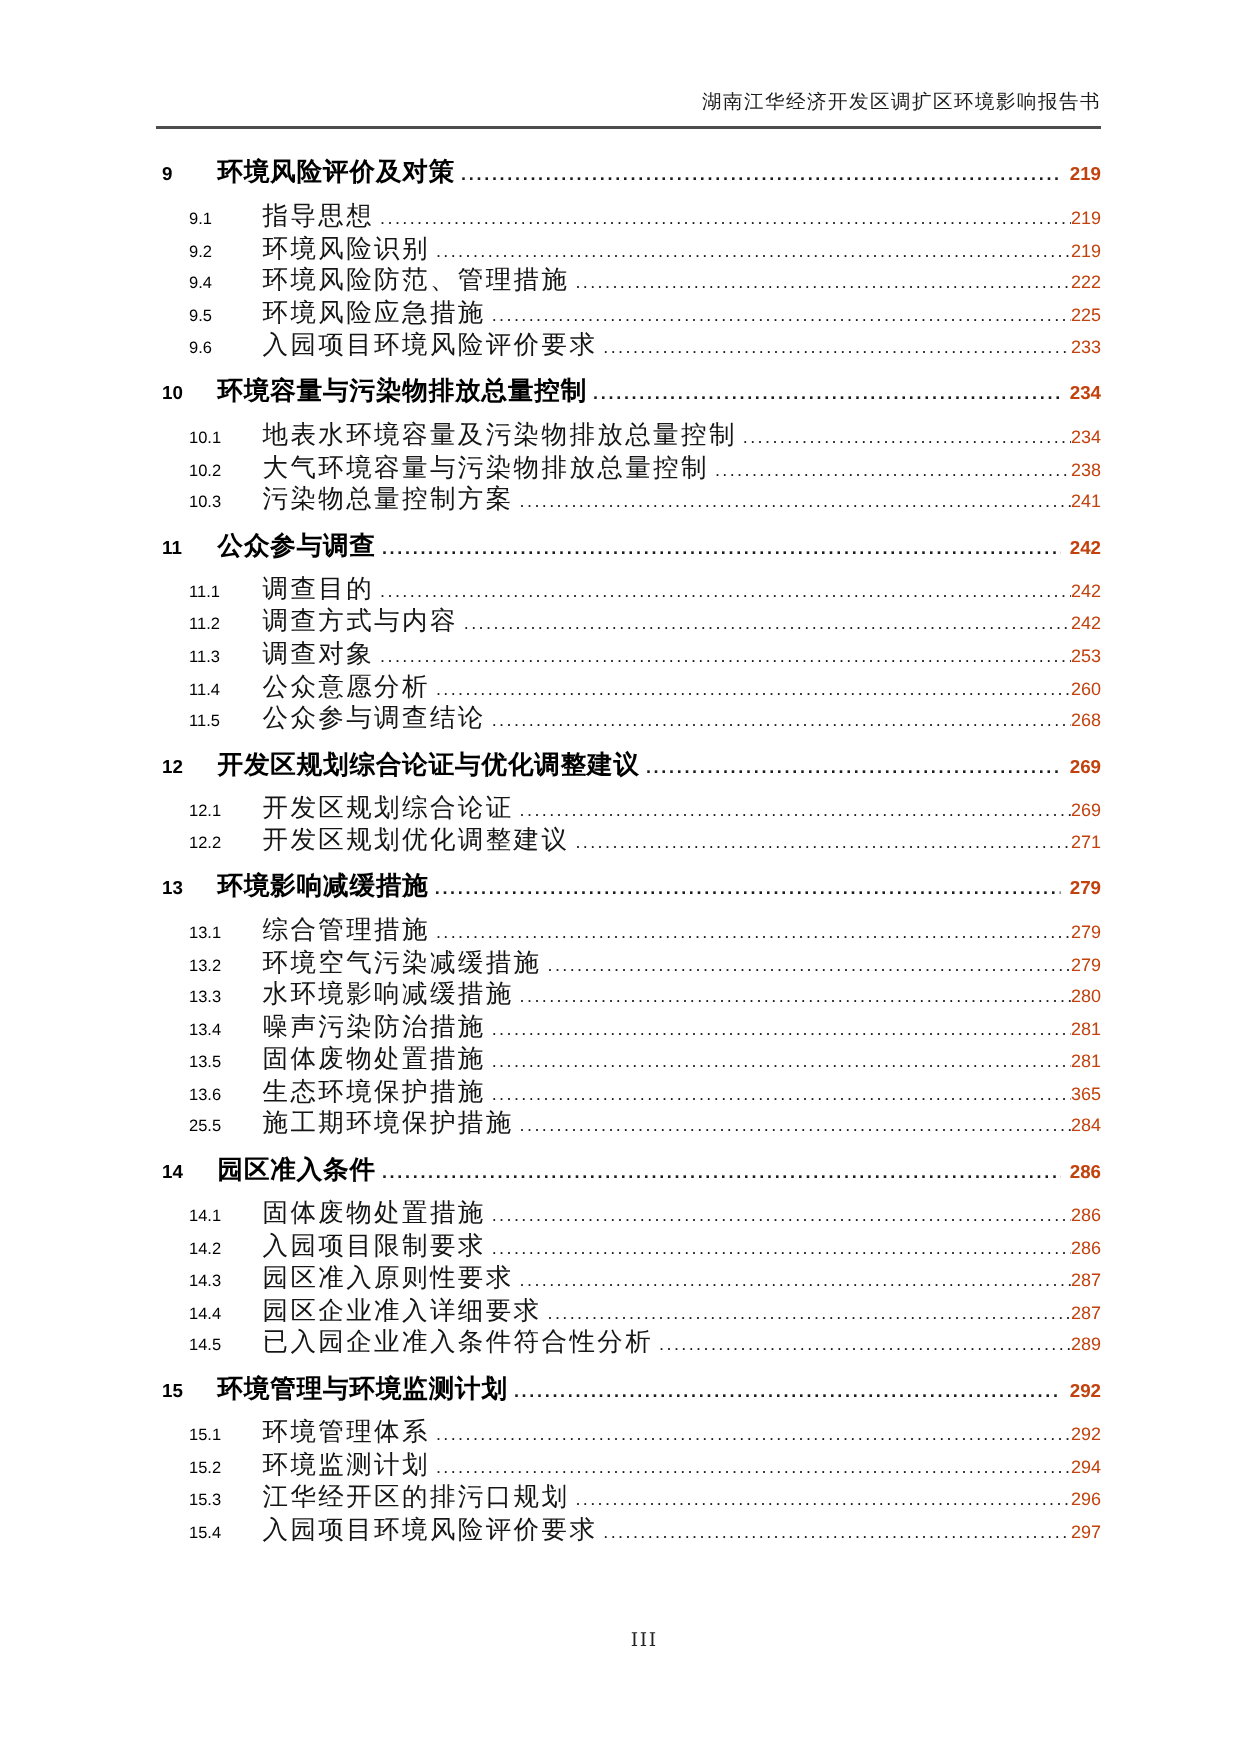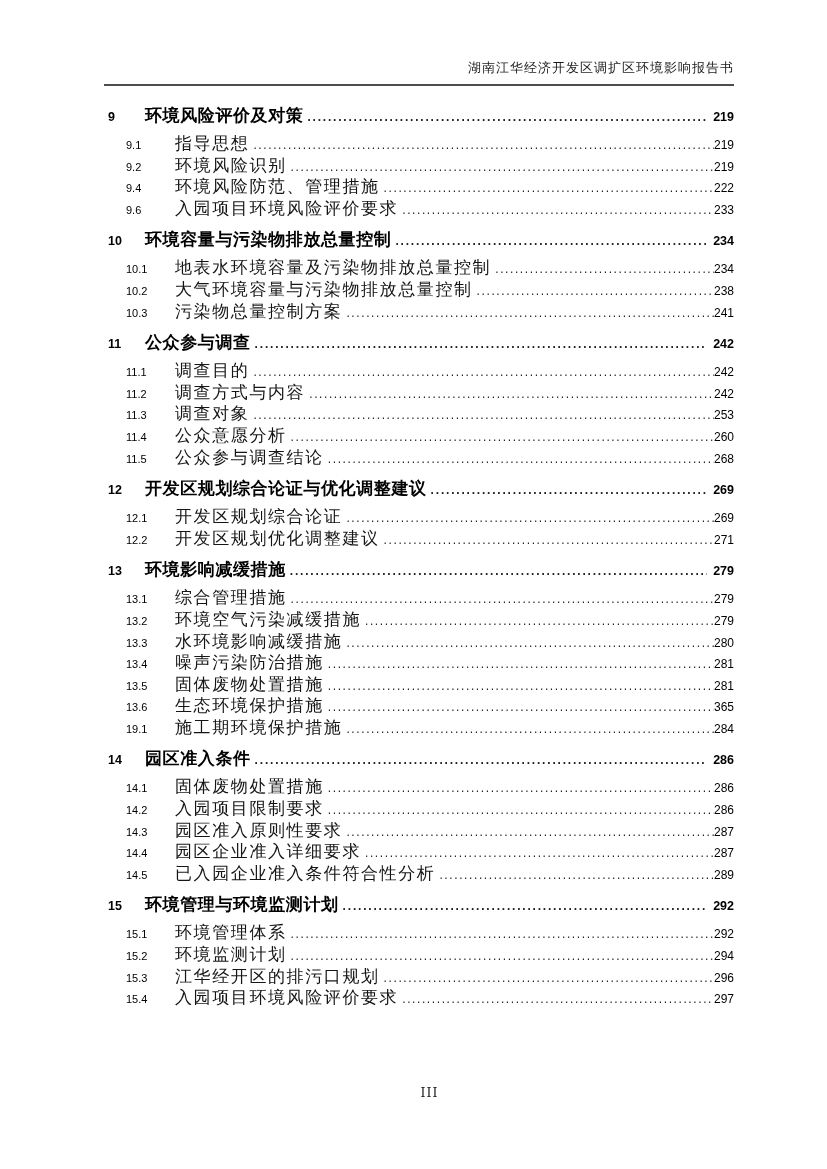--- a/index.html
+++ b/index.html
@@ -88,21 +88,21 @@
     font-family: "Liberation Sans", sans-serif;
     font-size: 12px;
     letter-spacing: 1.6px;
     color: #1b1b1b;
   }
   .toc-chapter .leader::after { letter-spacing: 1.8px; }
   .pg {
     flex-shrink: 0;
     font-family: "Liberation Sans", sans-serif;
     font-size: 12px;
-    color: #000000;
+    color: #c2410c;
   }
   .toc-chapter .pg {
     font-size: 12.5px;
     padding-left: 6px;
   }
 
   
   .ftr {
     position: absolute;
     left: 0;
@@ -149,20 +149,26 @@
   </div>
 
 
   <div class="toc-row toc-sub">
     <span class="num">9.4</span>
     <span class="ttl">环境风险防范、管理措施</span>
     <span class="leader"></span>
     <span class="pg">222</span>
   </div>
 
+  <div class="toc-row toc-sub">
+    <span class="num">9.5</span>
+    <span class="ttl">环境风险应急措施</span>
+    <span class="leader"></span>
+    <span class="pg">225</span>
+  </div>
 
   <div class="toc-row toc-sub">
     <span class="num">9.6</span>
     <span class="ttl">入园项目环境风险评价要求</span>
     <span class="leader"></span>
     <span class="pg">233</span>
   </div>
 
   <div class="toc-row toc-chapter">
     <span class="num">10</span>
@@ -298,21 +304,21 @@
   </div>
 
   <div class="toc-row toc-sub">
     <span class="num">13.6</span>
     <span class="ttl">生态环境保护措施</span>
     <span class="leader"></span>
     <span class="pg">365</span>
   </div>
 
   <div class="toc-row toc-sub">
-    <span class="num">19.1</span>
+    <span class="num">25.5</span>
     <span class="ttl">施工期环境保护措施</span>
     <span class="leader"></span>
     <span class="pg">284</span>
   </div>
 
   <div class="toc-row toc-chapter">
     <span class="num">14</span>
     <span class="ttl">园区准入条件</span>
     <span class="leader"></span>
     <span class="pg">286</span>

